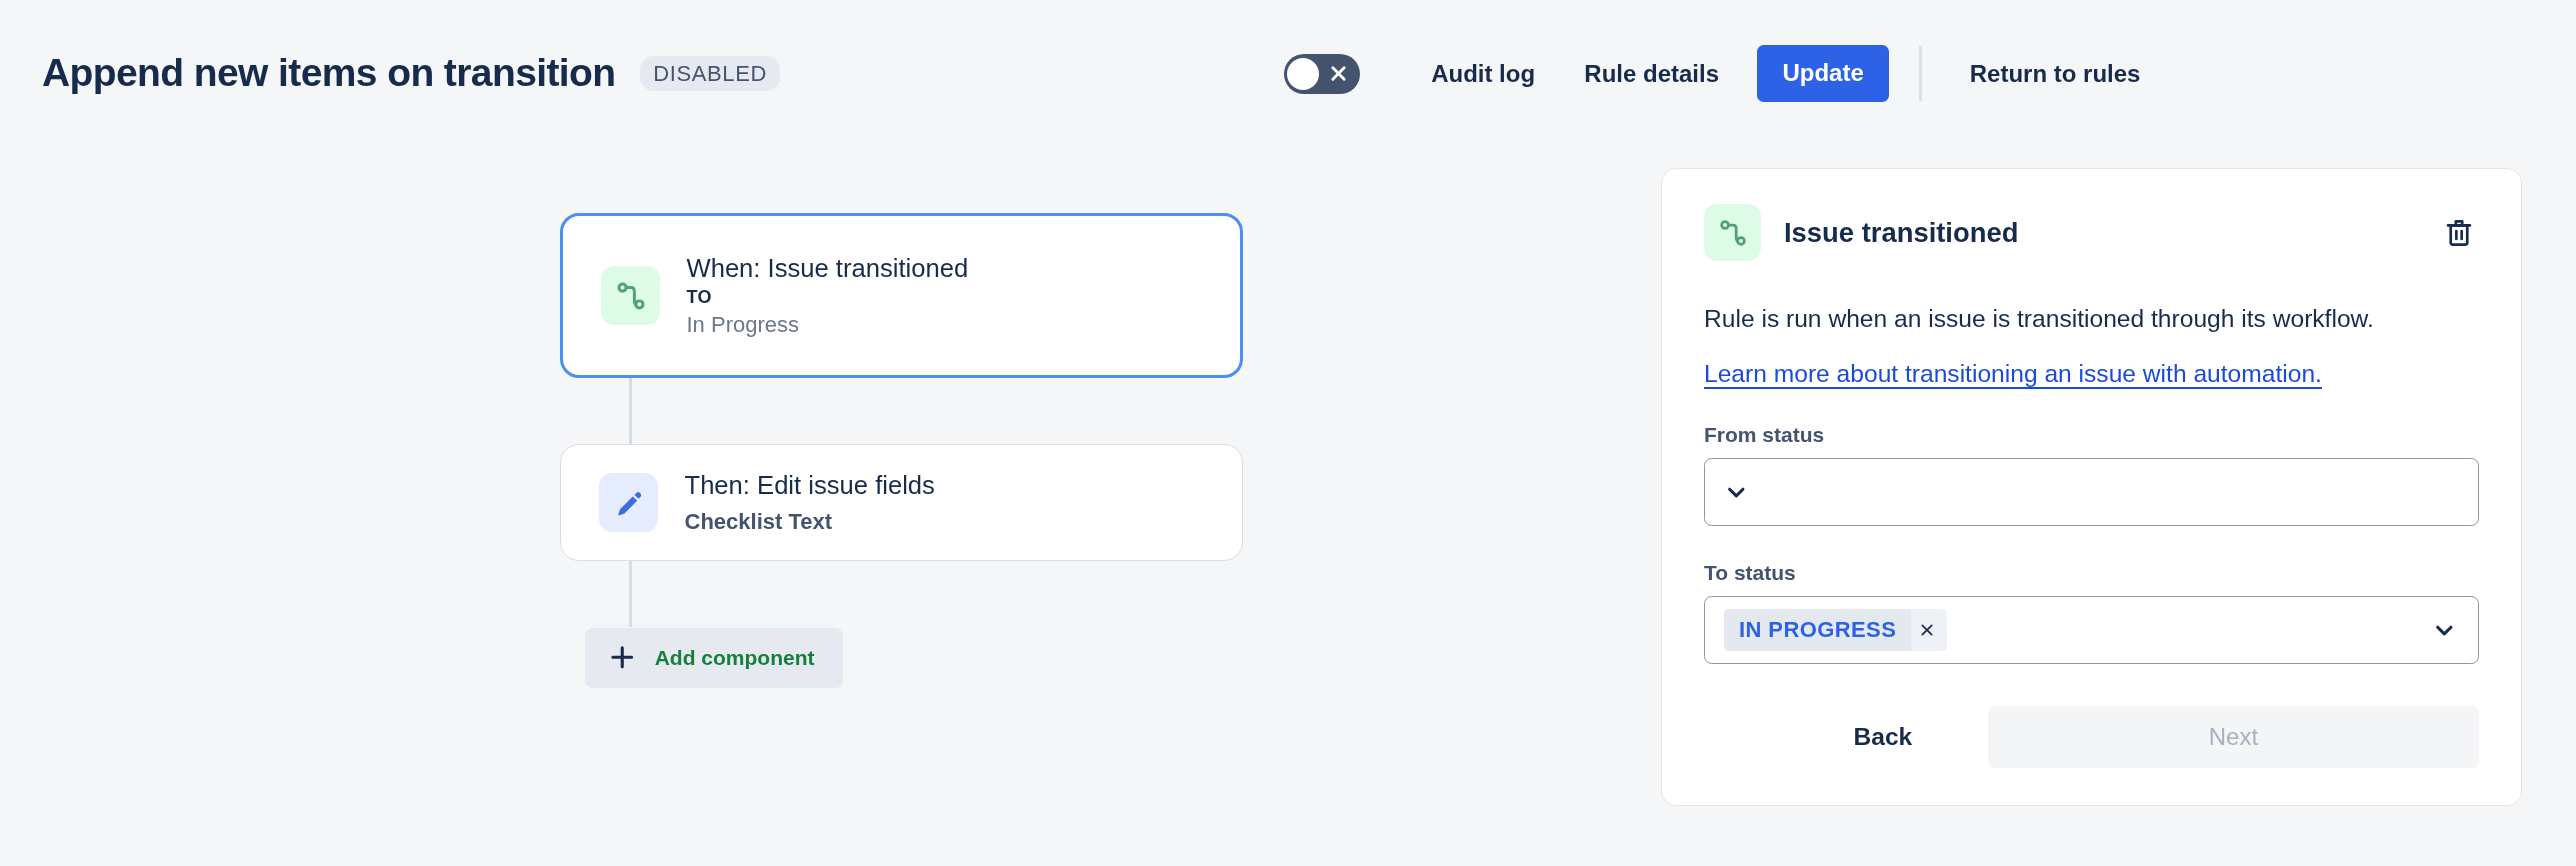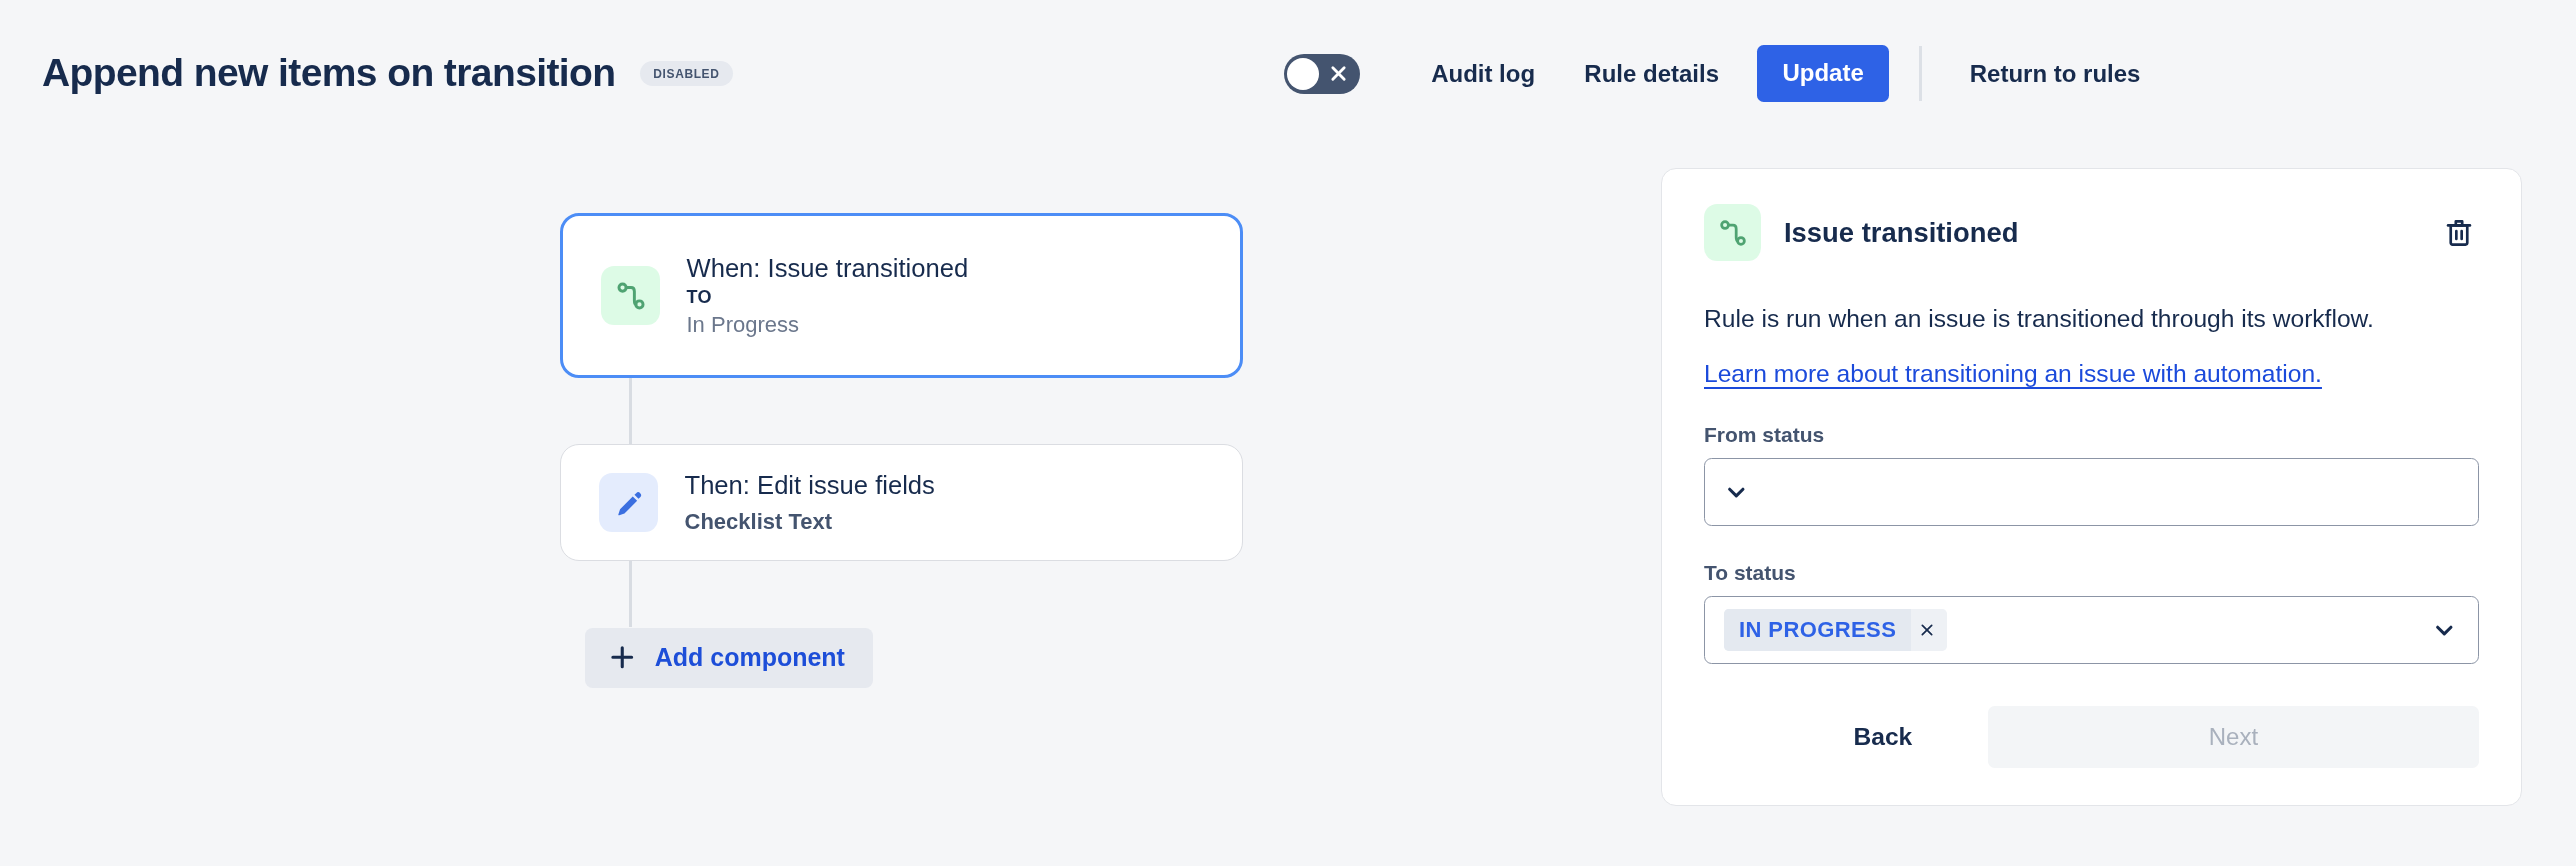--- a/index.html
+++ b/index.html
@@ -43,22 +43,22 @@
     font-size: 39px;
     font-weight: 700;
     letter-spacing: -0.6px;
     color: #172B4D;
     line-height: 1.1;
   }
 
   .status-badge {
     background: #E6E9EF;
     color: #44546F;
-    font-size: 12px;
-    font-weight: 700;
+    font-size: 22px;
+    font-weight: 400;
     letter-spacing: 0.6px;
     padding: 6.6px 13.2px 5.7px;
     border-radius: 14px;
     line-height: 1;
   }
 
   .topbar-right {
     display: flex;
     align-items: center;
     gap: 0px;
@@ -233,23 +233,23 @@
     font-family: "Liberation Sans", sans-serif;
     z-index: 2;
   }
   .add-component .plus {
     width: 26.5px; height: 26.5px;
     flex: 0 0 auto;
     color: #172B4D;
   }
   .add-component .plus svg { display: block; }
   .add-component .label {
-    font-size: 25px;
-    font-weight: 700;
-    color: #1d4ed8;
+    font-size: 21px;
+    font-weight: 700;
+    color: #15803d;
     line-height: 1;
     white-space: nowrap;
   }
 
   
   .panel {
     position: absolute;
     left: 1661px;
     top: 168px;
     width: 861px;

